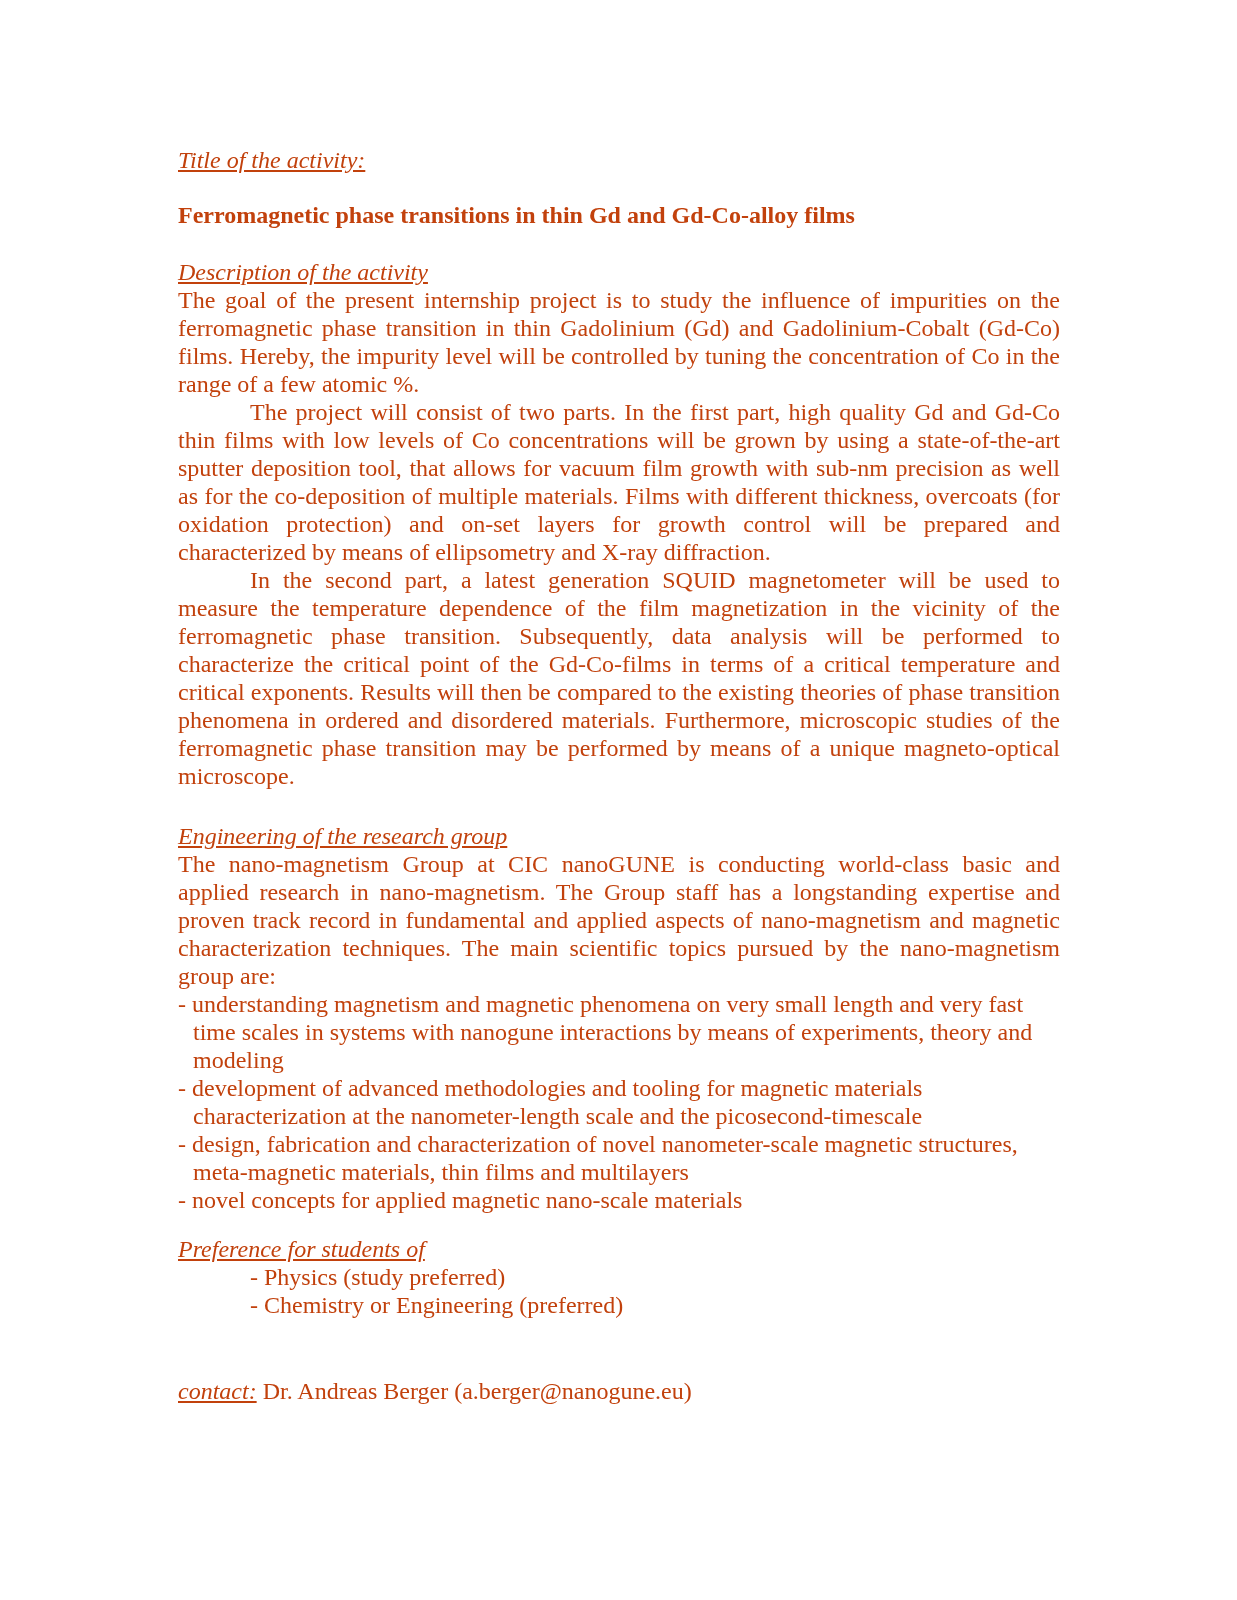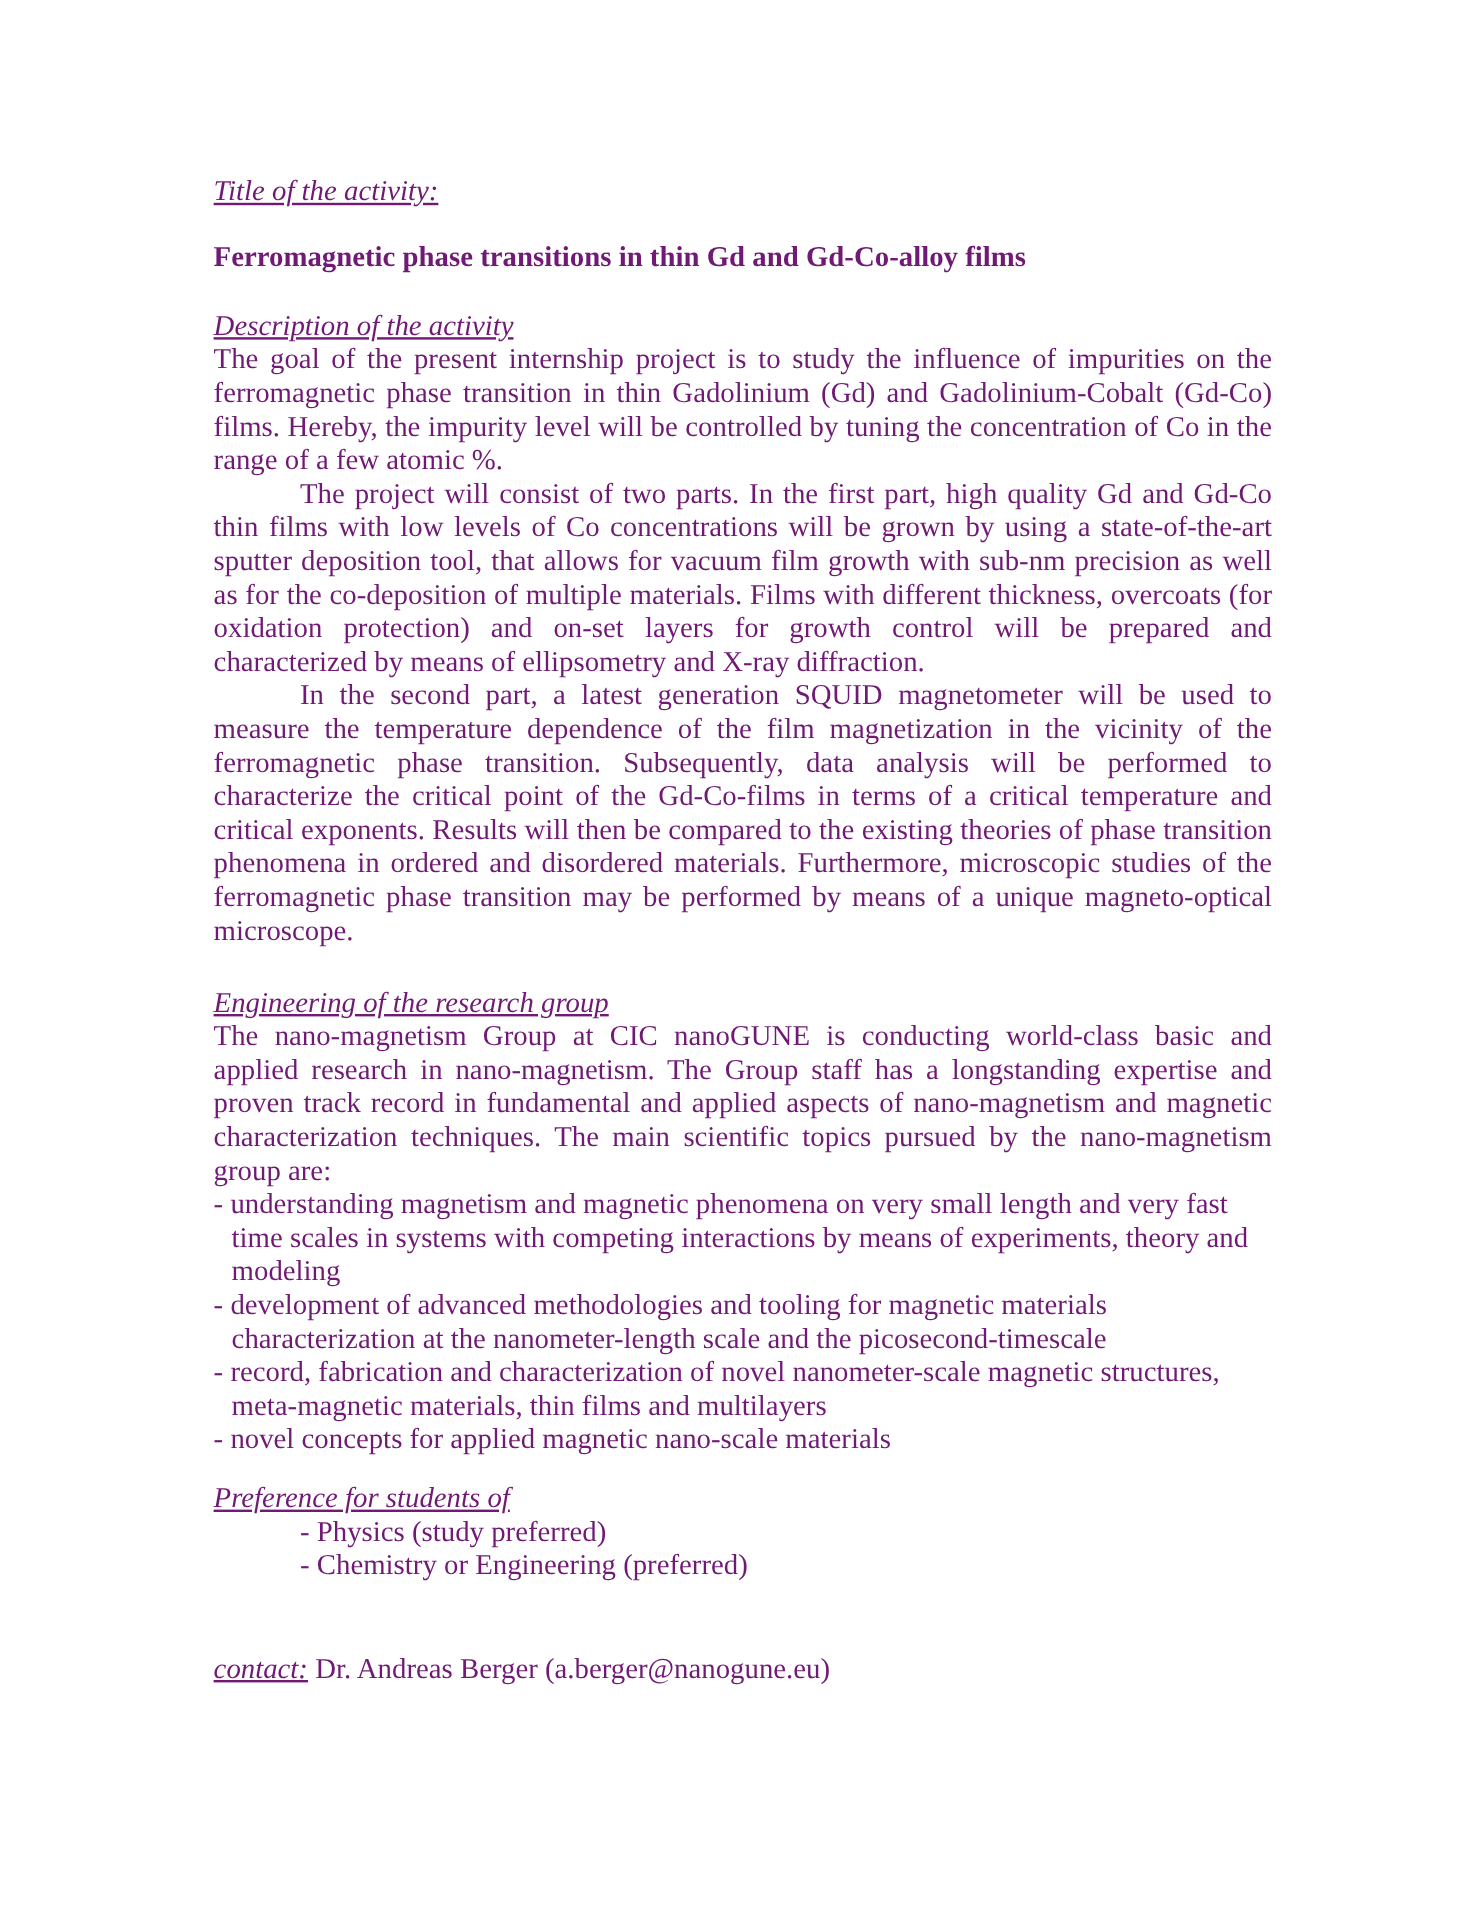--- a/index.html
+++ b/index.html
@@ -2,21 +2,21 @@
 <html><head>
 <meta charset="utf-8">
 <style>
   * { margin: 0; padding: 0; box-sizing: border-box; }
   html, body { background: #ffffff; }
   .page {
     position: relative;
     width: 1237px;
     height: 1600px;
     background: #ffffff;
-    color: #701a75;
+    color: #c2410c;
     font-family: "Liberation Serif", "DejaVu Serif", serif;
     font-size: 24px;
     line-height: 28px;
     padding: 146px 177px 0 178px;
     overflow: hidden;
   }
   .heading {
     font-style: italic;
     text-decoration: underline;
   }
@@ -54,23 +54,23 @@
 
   <div class="para indent">The project will consist of two parts. In the first part, high quality Gd and Gd-Co thin films with low levels of Co concentrations will be grown by using a state-of-the-art sputter deposition tool, that allows for vacuum film growth with sub-nm precision as well as for the co-deposition of multiple materials. Films with different thickness, overcoats (for oxidation protection) and on-set layers for growth control will be prepared and characterized by means of ellipsometry and X-ray diffraction.</div>
 
   <div class="para indent">In the second part, a latest generation SQUID magnetometer will be used to measure the temperature dependence of the film magnetization in the vicinity of the ferromagnetic phase transition. Subsequently, data analysis will be performed to characterize the critical point of the Gd-Co-films in terms of a critical temperature and critical exponents. Results will then be compared to the existing theories of phase transition phenomena in ordered and disordered materials. Furthermore, microscopic studies of the ferromagnetic phase transition may be performed by means of a unique magneto-optical microscope.</div>
 
   <div class="heading section-group">Engineering of the research group</div>
 
   <div class="para">The nano-magnetism Group at CIC nanoGUNE is conducting world-class basic and applied research in nano-magnetism. The Group staff has a longstanding expertise and proven track record in fundamental and applied aspects of nano-magnetism and magnetic characterization techniques. The main scientific topics pursued by the nano-magnetism group are:</div>
 
   <div>
-    <div class="topic">- understanding magnetism and magnetic phenomena on very small length and very fast time scales in systems with competing interactions by means of experiments, theory and modeling</div>
+    <div class="topic">- understanding magnetism and magnetic phenomena on very small length and very fast time scales in systems with nanogune interactions by means of experiments, theory and modeling</div>
     <div class="topic">- development of advanced methodologies and tooling for magnetic materials characterization at the nanometer-length scale and the picosecond-timescale</div>
-    <div class="topic">- record, fabrication and characterization of novel nanometer-scale magnetic structures, meta-magnetic materials, thin films and multilayers</div>
+    <div class="topic">- design, fabrication and characterization of novel nanometer-scale magnetic structures, meta-magnetic materials, thin films and multilayers</div>
     <div class="topic">- novel concepts for applied magnetic nano-scale materials</div>
   </div>
 
   <div class="heading section-preference">Preference for students of</div>
 
   <div>
     <div class="pref-item">- Physics (study preferred)</div>
     <div class="pref-item">- Chemistry or Engineering (preferred)</div>
   </div>
 

